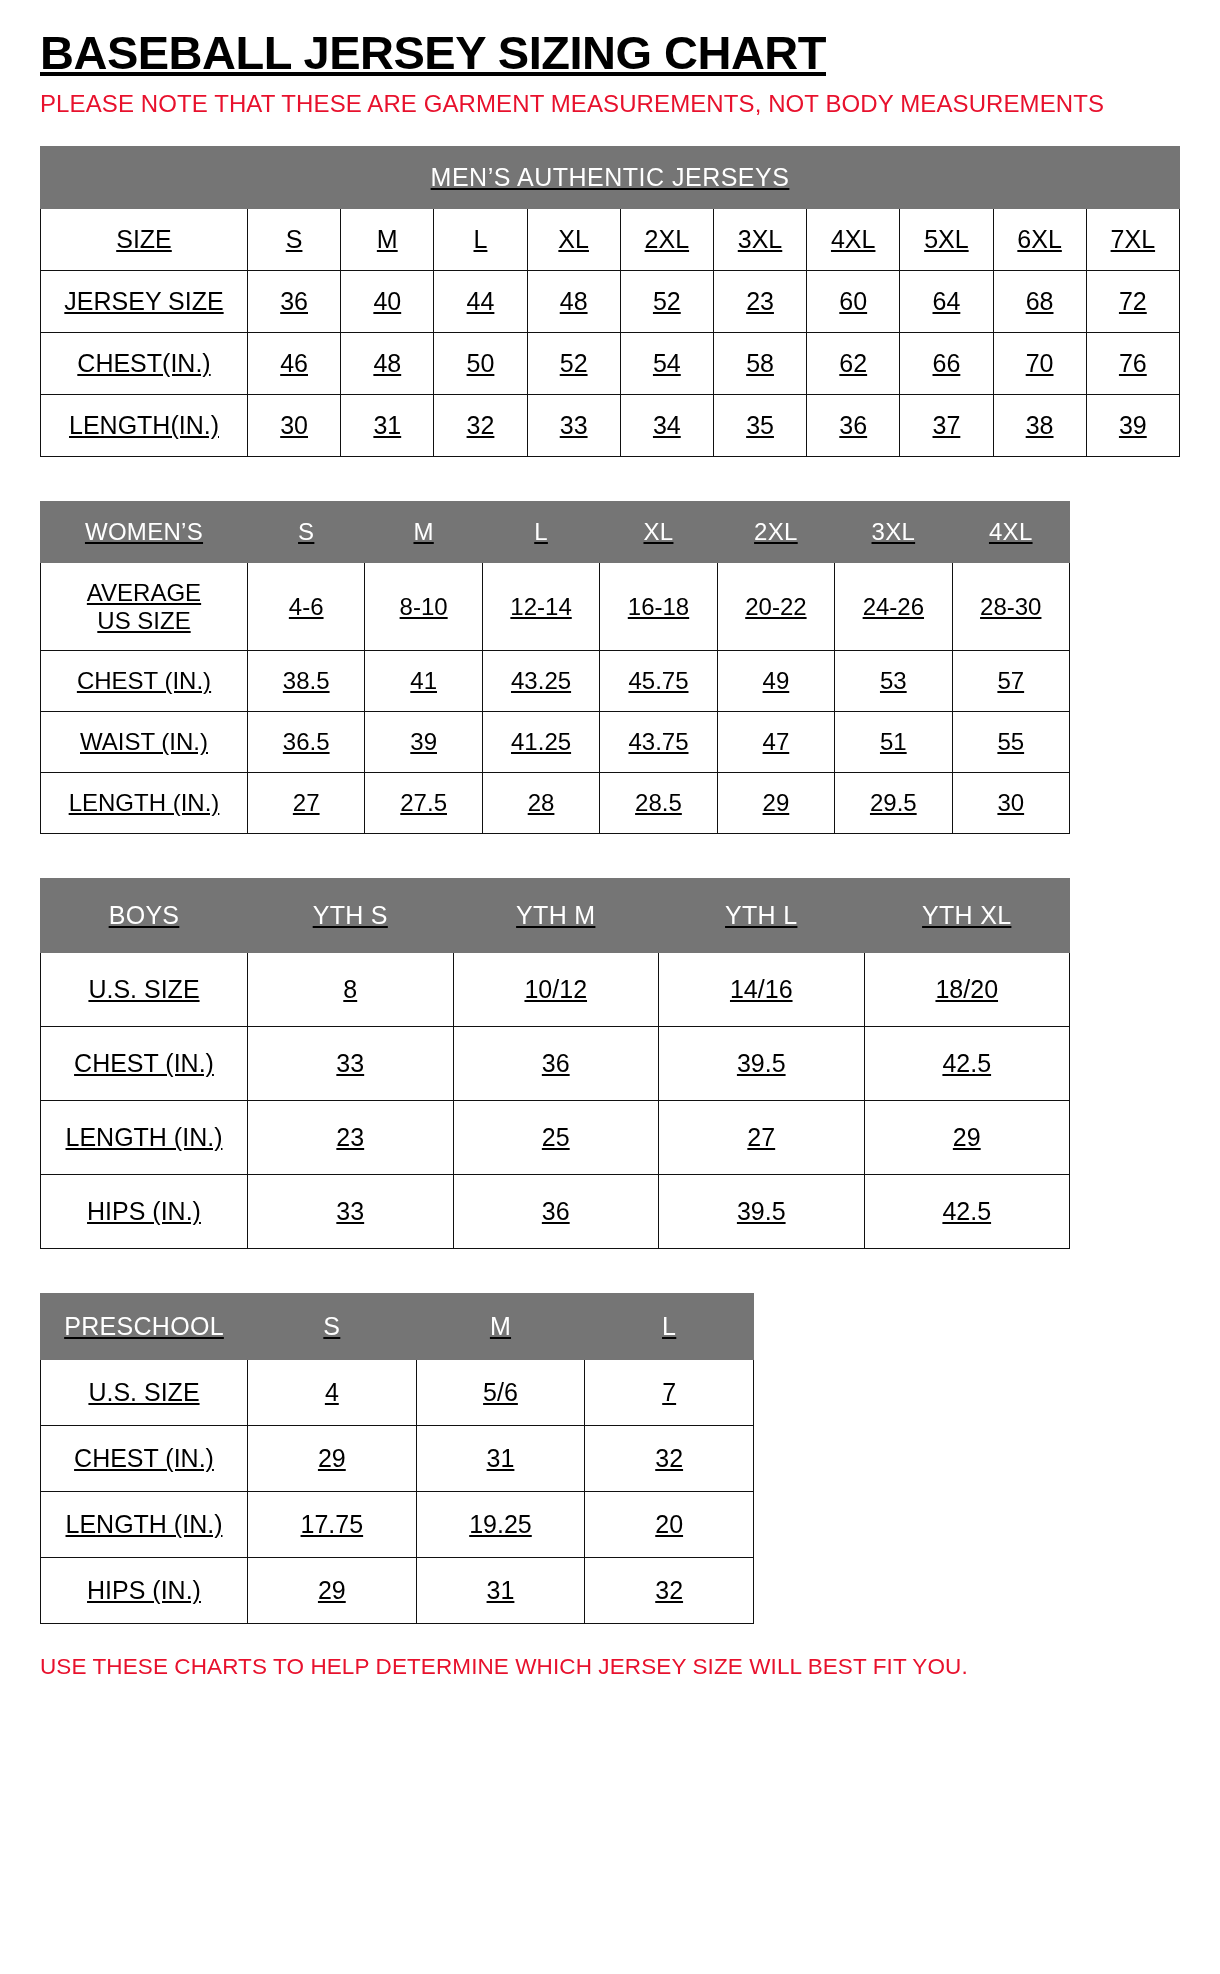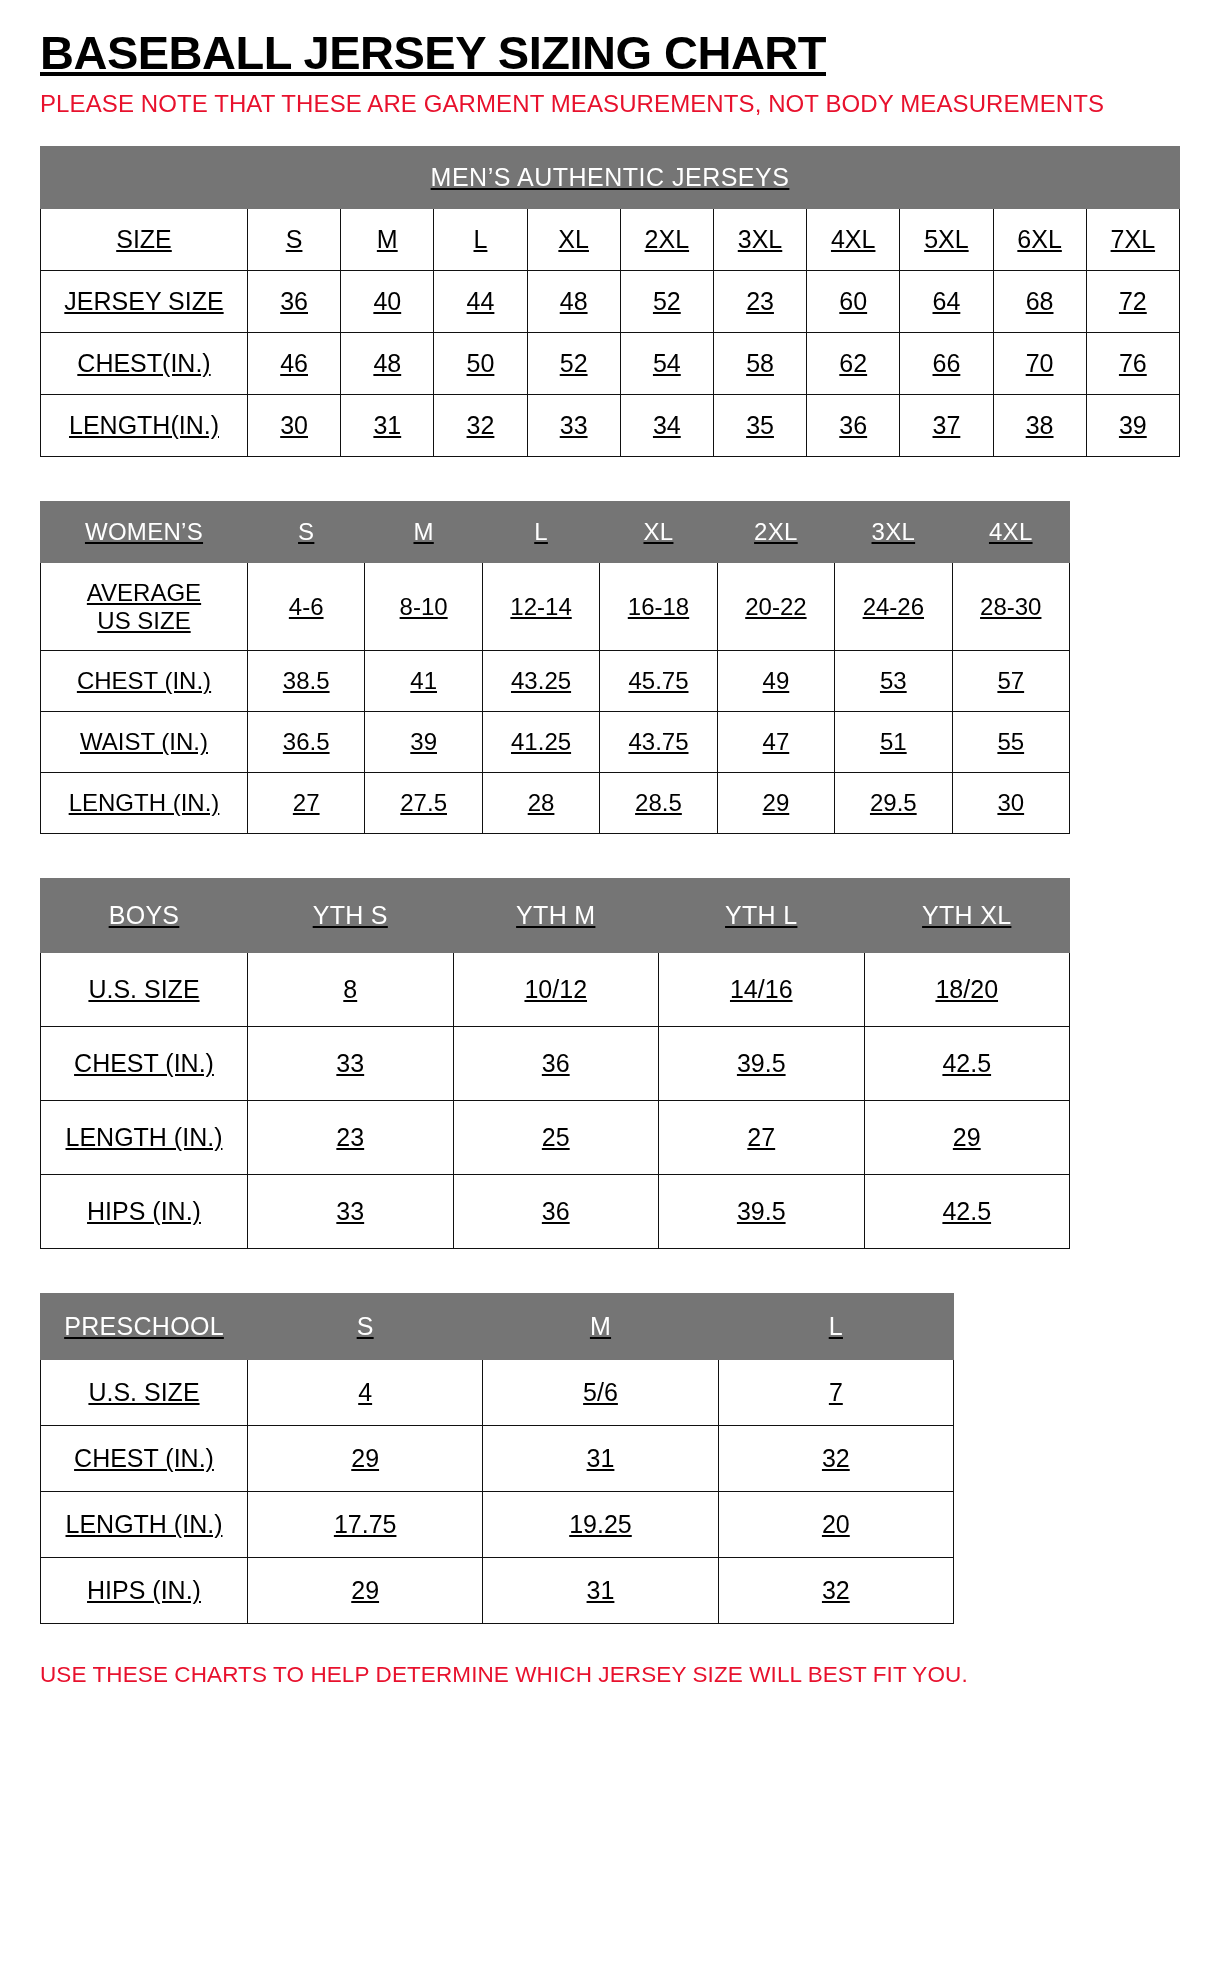--- a/index.html
+++ b/index.html
@@ -84,21 +84,21 @@
   table.womens col.lbl { width: 207px; }
   table.womens td { font-size: 24px; padding: 16px 2px; }
   table.womens { width: 1030px; margin-bottom: 44px; }
 
   
   table.boys { width: 1030px; margin-bottom: 44px; }
   table.boys col.lbl { width: 207px; }
   table.boys td { font-size: 25px; padding: 22px 2px; }
 
   
-  table.preschool { width: 914px; margin-bottom: 38px; }
+  table.preschool { width: 714px; margin-bottom: 30px; }
   table.preschool col.lbl { width: 207px; }
   table.preschool td { font-size: 25px; padding: 18px 2px; }
 
   .footer-note {
     color: #e8112d;
     font-size: 22.5px;
     letter-spacing: 0.1px;
     margin-top: 6px;
   }
 </style>

